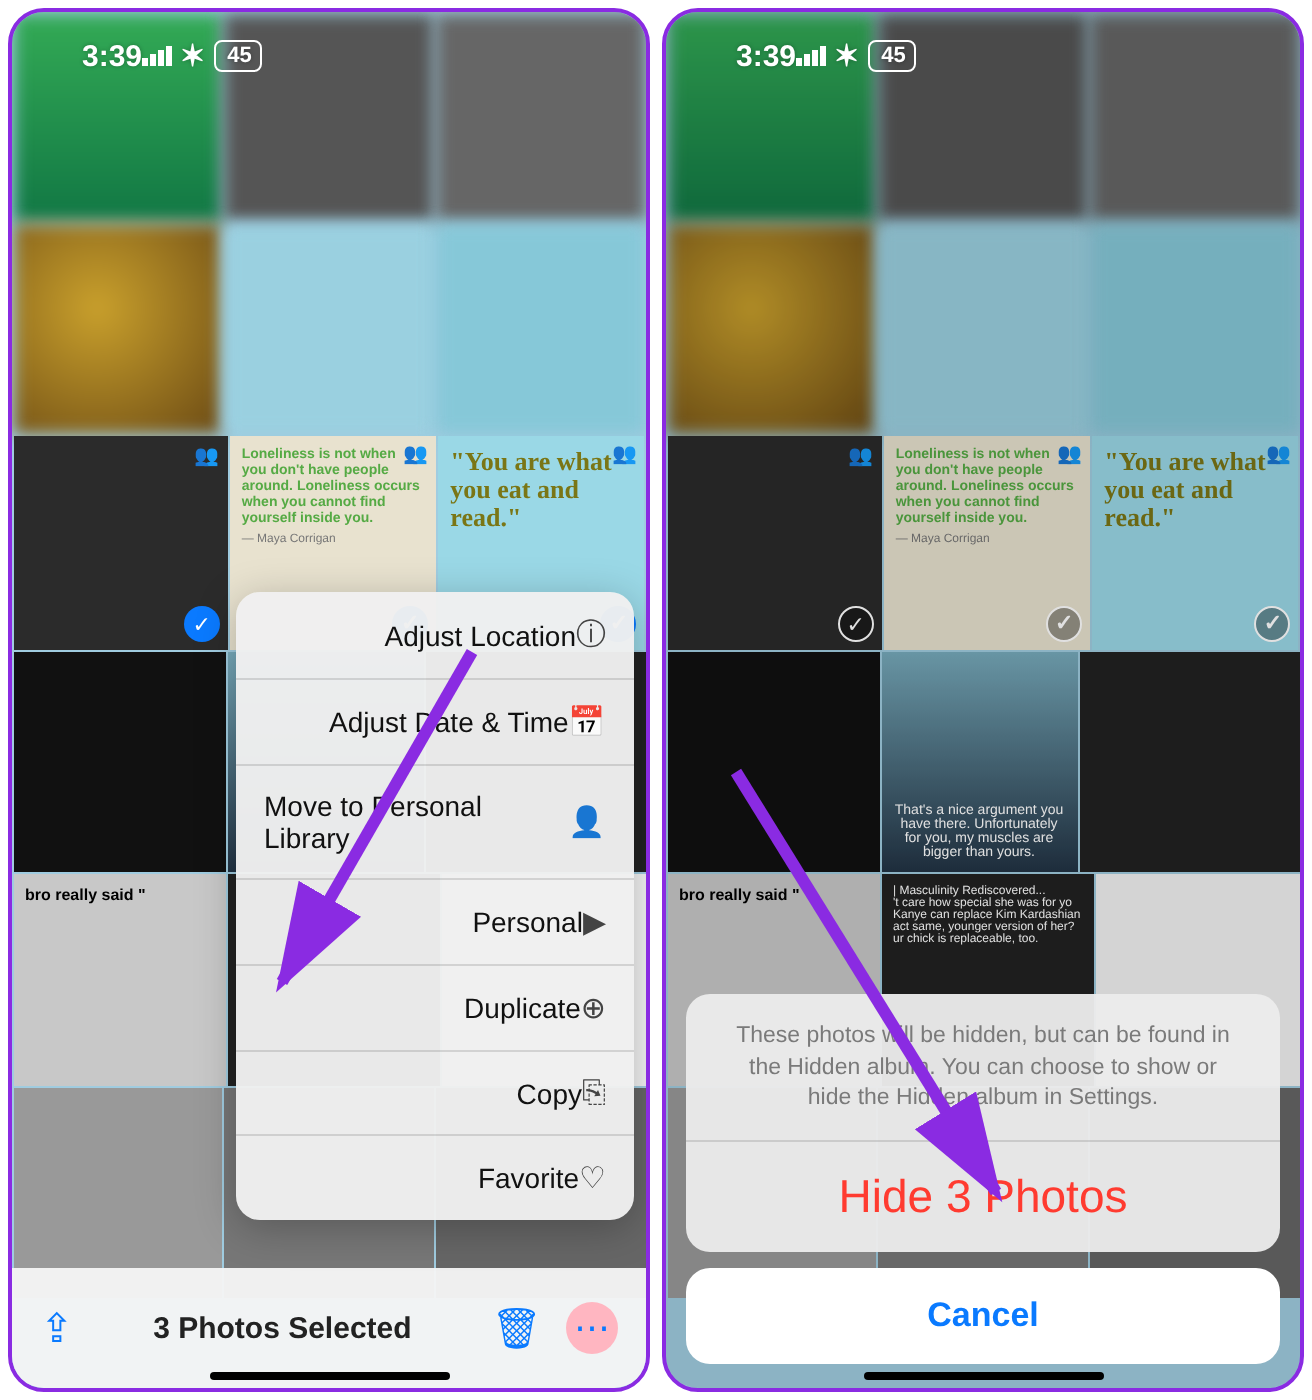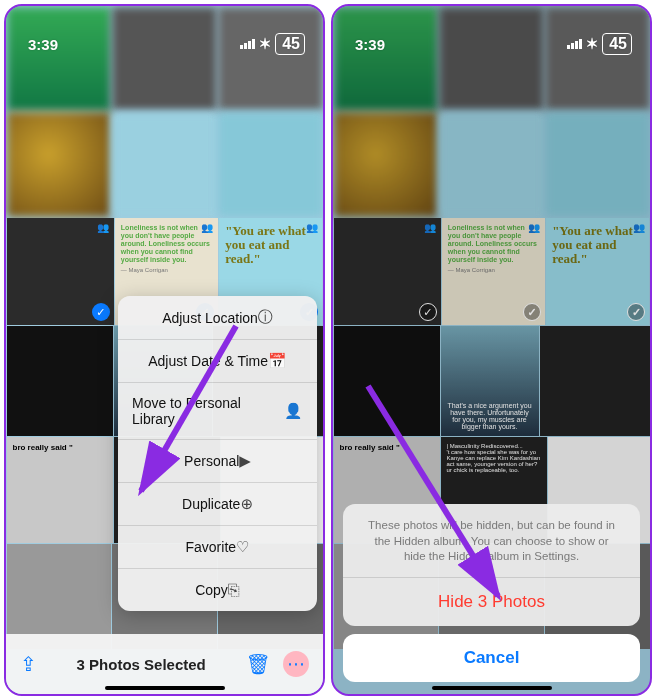--- a/index.html
+++ b/index.html
@@ -13,36 +13,35 @@
   }
   .phone {
     position: relative;
     width: 322px; height: 692px;
     border: 2px solid #8a2be2;
     border-radius: 18px;
     overflow: hidden;
     background: #a0cce0;
   }
   .status-bar {
-    position: absolute; top: 0; left: 4px; right: 0;
+    position: absolute; top: 0; left: 17px; right: 0;
     height: 44px;
-    display: flex; justify-content: space-between; align-items: center;
+    display: flex; justify-content: flex-start; align-items: center;
     padding: 0 18px;
     font-weight: 600; font-size: 15px; color: #fff;
     z-index: 50;
     text-shadow: 0 0 2px rgba(0,0,0,.3);
-    margin-top: 16px;
   }
   .status-right { display: flex; align-items: center; gap: 4px; }
   .sig-bars { display: flex; align-items: flex-end; gap: 1px; }
   .sig-bars span { width: 3px; background: #fff; height: 4px; }
   .sig-bars span:nth-child(2){height:6px}.sig-bars span:nth-child(3){height:8px}.sig-bars span:nth-child(4){height:10px}
   .battery {
     display:flex; align-items:center; gap:2px;
-    font-size:16px; font-weight:700;
+    font-size:11px; font-weight:700;
     border:1px solid #fff; border-radius:4px;
     padding:1px 4px 1px 6px;
   }
   .grid-bg {
     position:absolute; inset:0;
     filter: blur(0px);
   }
   .row { display:flex; }
   .cell {
     flex:1; aspect-ratio:1/1;
@@ -95,21 +94,21 @@
   .action-menu {
     position:absolute;
     left:112px; right:6px; top:290px;
     background:rgba(240,240,240,.97);
     border-radius:12px;
     overflow:hidden;
     box-shadow:0 4px 20px rgba(0,0,0,.25);
     z-index:60;
   }
   .menu-item {
-    display:flex; justify-content:center; align-items:center;
+    display:flex; justify-content:flex-end; align-items:center;
     padding:12px 14px;
     font-size:14px; color:#111;
     border-top:0.5px solid rgba(0,0,0,.12);
     background:transparent;
   }
   .menu-item:first-child{border-top:none}
   .menu-item .ic{font-size:15px;color:#444}
 
   
   .bottom-bar {
@@ -137,21 +136,21 @@
     margin-bottom:8px;
   }
   .sheet-msg {
     padding:14px 22px 12px;
     font-size:11.5px; color:#7a7a7a;
     text-align:center; line-height:1.35;
   }
   .sheet-btn {
     padding:14px 0;
     text-align:center;
-    font-size:17px;
+    font-size:23px;
     border-top:0.5px solid rgba(0,0,0,.12);
   }
   .sheet-btn.red{color:#ff3b30}
   .cancel-card {
     background:#ffffff; border-radius:12px;
     padding:14px 0; text-align:center;
     font-size:17px; color:#0a7aff; font-weight:600;
   }
 
   
@@ -233,26 +232,26 @@
       </div>
     <div class="menu-item">
         <span>Personal</span>
         <span class="ic">▶︎</span>
       </div>
     <div class="menu-item">
         <span>Duplicate</span>
         <span class="ic">⊕</span>
       </div>
     <div class="menu-item">
+        <span>Copy</span>
+        <span class="ic">⎘</span>
+      </div>
+    <div class="menu-item">
         <span>Favorite</span>
         <span class="ic">♡</span>
-      </div>
-    <div class="menu-item">
-        <span>Copy</span>
-        <span class="ic">⎘</span>
       </div>
   </div>
 
   <svg class="arrow" style="left:60px;top:310px" viewBox="0 0 190 190">
     <defs>
         <marker id="ah1" markerWidth="10" markerHeight="10" refX="8" refY="3" orient="auto">
           <path d="M0,0 L0,6 L9,3 z" fill="#8a2be2"></path>
         </marker>
       </defs>
     <line x1="170" y1="10" x2="75" y2="175" stroke="#8a2be2" stroke-width="6" marker-end="url(#ah1)"></line>

